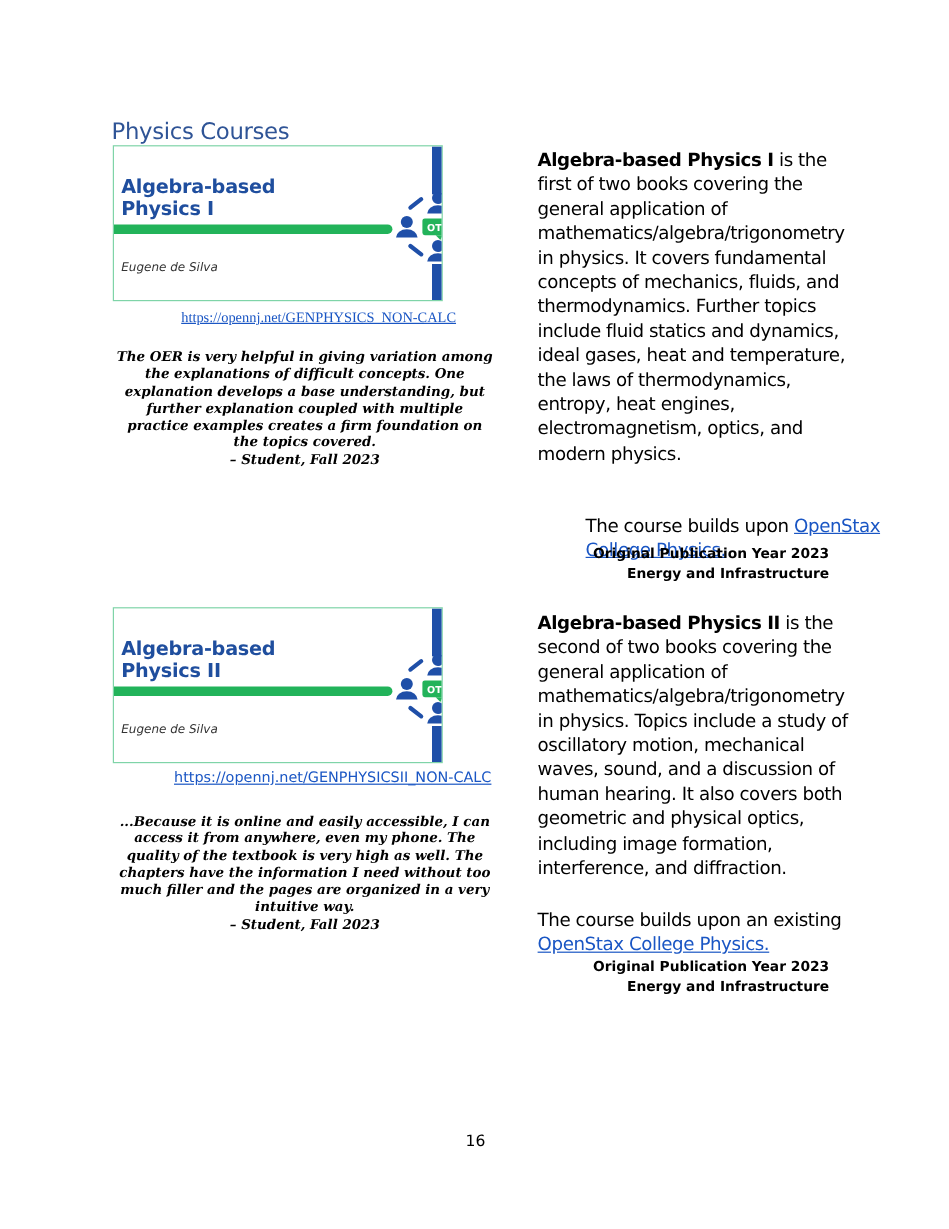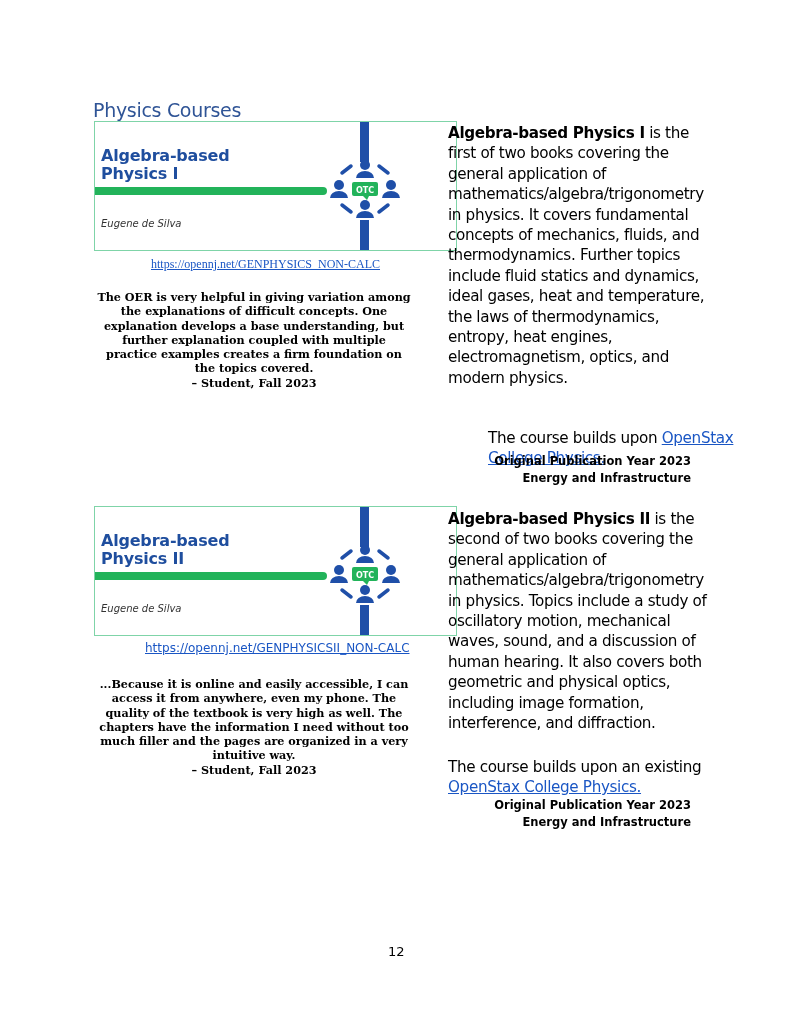--- a/index.html
+++ b/index.html
@@ -1,25 +1,25 @@
 <!DOCTYPE html>
 <html><head>
 <meta charset="utf-8">
 <style>
   html, body { margin:0; padding:0; background:#ffffff; }
   body { width:791px; height:1024px; position:relative; overflow:hidden; font-family:"DejaVu Sans", sans-serif; color:#000; }
   .section-title { position:absolute; left:93px; top:99px; font-size:19px; color:#2f5496; font-family:"DejaVu Sans", sans-serif; letter-spacing:-0.3px; }
-  .cover { position:absolute; left:94px; width:363px; height:130px; border:1.5px solid #7fd4a8; background:#fff; box-sizing:border-box; overflow:hidden; }
+  .cover { position:absolute; left:94px; width:275px; height:130px; border:1.5px solid #7fd4a8; background:#fff; box-sizing:border-box; overflow:hidden; }
   .cover-title { position:absolute; left:6px; top:25px; font-family:"DejaVu Sans", sans-serif; font-weight:bold; color:#1f4e9e; font-size:16px; line-height:18px; letter-spacing:-0.2px; }
   .cover-bar { position:absolute; left:0; top:65px; width:232px; height:8px; background:#22b35a; border-radius:0 5px 5px 0; }
   .cover-author { position:absolute; left:6px; top:96px; font-family:"DejaVu Sans", sans-serif; font-style:italic; font-size:10px; color:#333;text-align:right; }
   .cover-vline { position:absolute; left:265px; width:9px; background:#1f4fa8; }
   .cover-icon { position:absolute; left:232px; top:33px; width:76px; height:70px; }
   .url { position:absolute; font-size:12px; color:#1a56c4; text-decoration:underline; font-family:"DejaVu Sans", sans-serif; }
-  .quote { position:absolute; left:96px; width:316px; text-align:center; font-family:"DejaVu Serif", serif; font-weight:bold; font-size:11.2px; line-height:14.3px; color:#000; }
+  .quote { position:absolute; left:96px; width:316px; text-align:center; font-family:"DejaVu Serif", serif; font-weight:bold; font-style:italic; font-size:11.2px; line-height:14.3px; color:#000; }
   .desc { position:absolute; left:448px; width:262px; font-size:15.2px; line-height:20.4px; font-family:"DejaVu Sans", sans-serif; letter-spacing:-0.35px; }
   .desc b { font-weight:bold; }
   .desc a { color:#1a56c4; text-decoration:underline; }
   .meta { position:absolute; right:100px; text-align:right; font-weight:bold; font-size:11.5px; line-height:16.5px; font-family:"DejaVu Sans", sans-serif;margin-left:28px; }
   .pagenum { position:absolute; left:388px; top:944px; font-size:13px; }
 </style>
 </head>
 <body>
 
 <div class="section-title">Physics Courses</div>
@@ -111,13 +111,13 @@
   <b>Algebra-based Physics II</b><span> is the second of two books covering the general application of mathematics/algebra/trigonometry in physics. Topics include a study of oscillatory motion, mechanical waves, sound, and a discussion of human hearing. It also covers both geometric and physical optics, including image formation, interference, and diffraction.</span>
 </div>
 <div class="desc" style="top:757px;">
   <span>The course builds upon an existing </span><a>OpenStax College Physics.</a>
 </div>
 <div class="meta" style="top:797px;">
   <div>Original Publication Year 2023</div>
   <div>Energy and Infrastructure</div>
 </div>
 
-<div class="pagenum">12</div>
+<div class="pagenum">16</div>
 
 </body></html>

